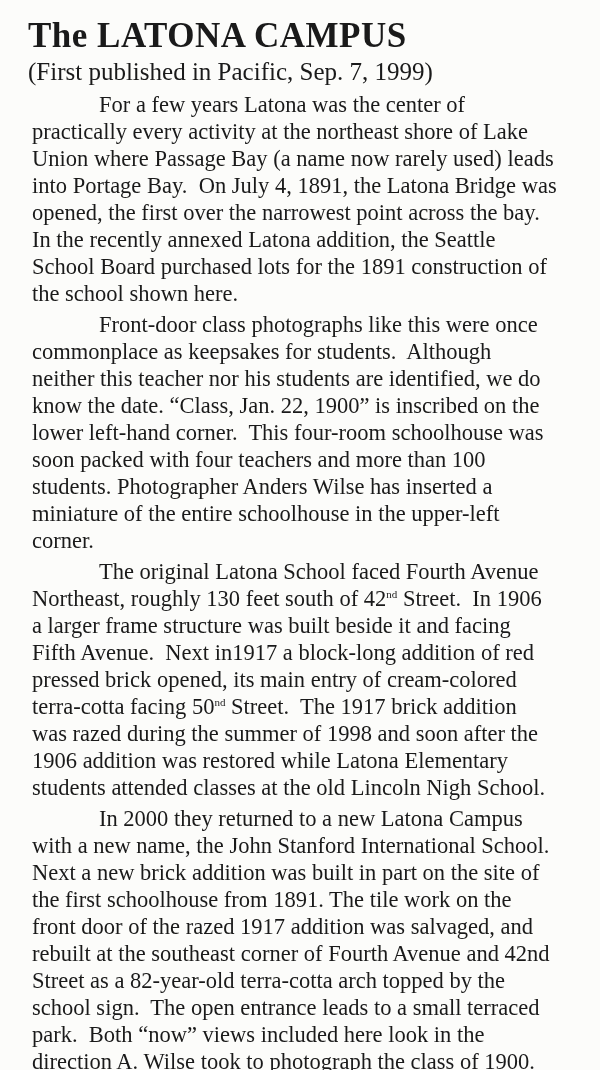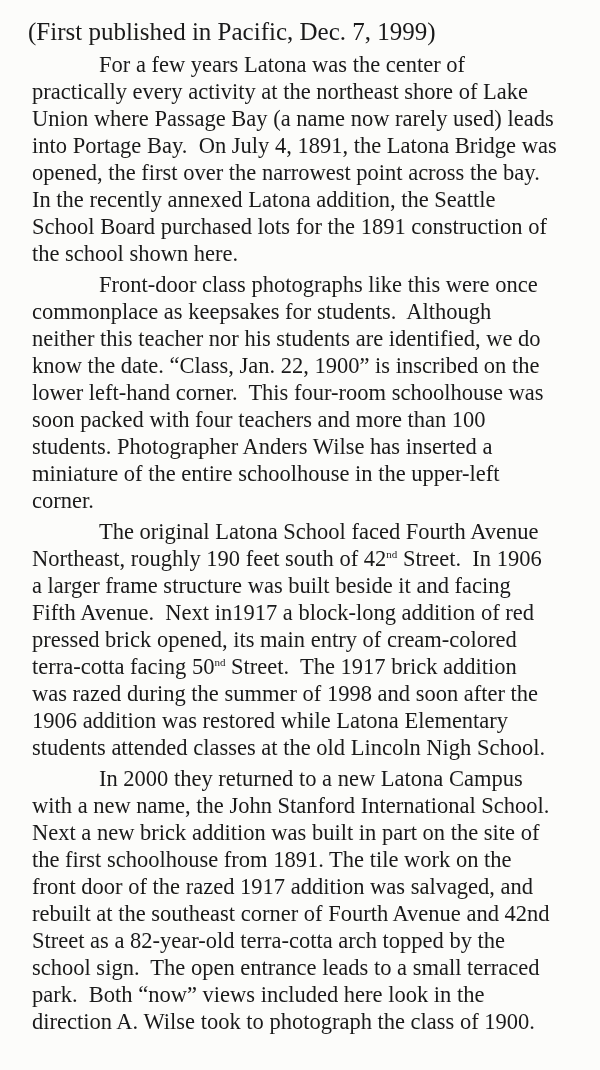--- a/index.html
+++ b/index.html
@@ -53,41 +53,42 @@
     font-size: 11px;
     line-height: 0;
     vertical-align: 8px;
     letter-spacing: 0;
   }
 </style>
 </head>
 <body>
 
 <div class="page">
-  <div class="subtitle">(First published in Pacific, Dec. 7, 1999)</div>
+  <h1 class="title">The LATONA CAMPUS</h1>
+  <div class="subtitle">(First published in Pacific, Sep. 7, 1999)</div>
   <div class="body-text" id="article-body">
       <p class="para"><span>For a few years Latona was the center of
 practically every activity at the northeast shore of Lake
 Union where Passage Bay (a name now rarely used) leads
 into Portage Bay.  On July 4, 1891, the Latona Bridge was
 opened, the first over the narrowest point across the bay.
 In the recently annexed Latona addition, the Seattle
 School Board purchased lots for the 1891 construction of
 the school shown here.</span></p>
       <p class="para"><span>Front-door class photographs like this were once
 commonplace as keepsakes for students.  Although
 neither this teacher nor his students are identified, we do
 know the date. “Class, Jan. 22, 1900” is inscribed on the
 lower left-hand corner.  This four-room schoolhouse was
 soon packed with four teachers and more than 100
 students. Photographer Anders Wilse has inserted a
 miniature of the entire schoolhouse in the upper-left
 corner.</span></p>
       <p class="para"><span>The original Latona School faced Fourth Avenue
-Northeast, roughly 190 feet south of 42</span><sup class="ord">nd</sup><span> Street.  In 1906
+Northeast, roughly 130 feet south of 42</span><sup class="ord">nd</sup><span> Street.  In 1906
 a larger frame structure was built beside it and facing
 Fifth Avenue.  Next in1917 a block-long addition of red
 pressed brick opened, its main entry of cream-colored
 terra-cotta facing 50</span><sup class="ord">nd</sup><span> Street.  The 1917 brick addition
 was razed during the summer of 1998 and soon after the
 1906 addition was restored while Latona Elementary
 students attended classes at the old Lincoln Nigh School.</span></p>
       <p class="para"><span>In 2000 they returned to a new Latona Campus
 with a new name, the John Stanford International School.
 Next a new brick addition was built in part on the site of

